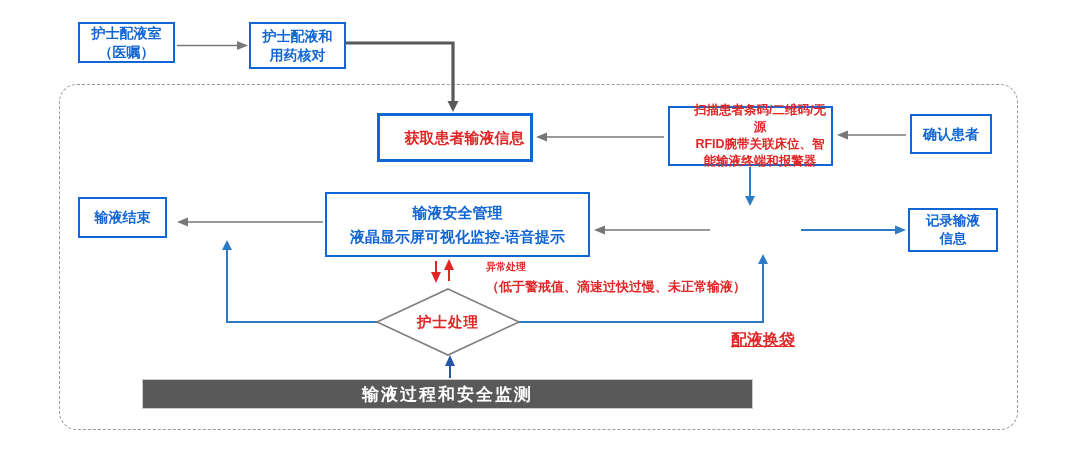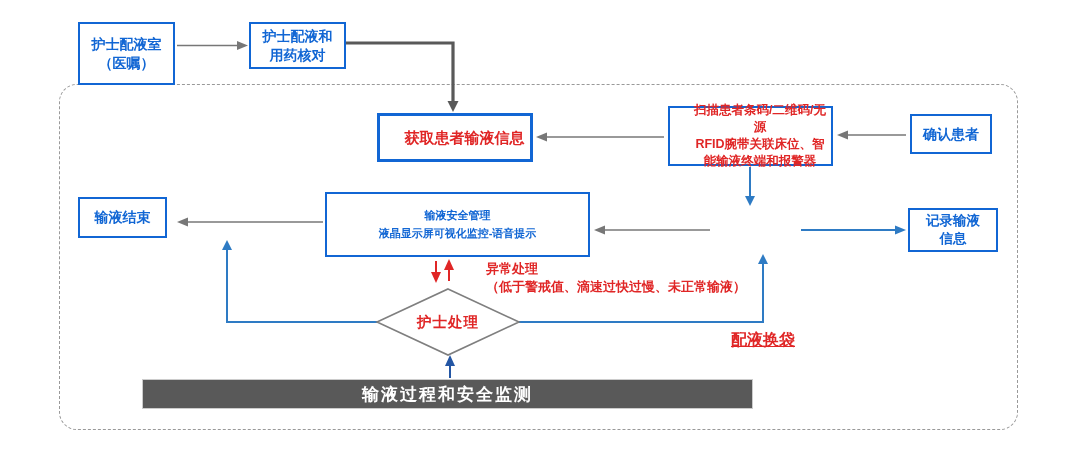--- a/index.html
+++ b/index.html
@@ -103,21 +103,21 @@
     </g>
 
     <g>
       <line x1="450" y1="378" x2="450" y2="364" stroke="#2456a4" stroke-width="2"></line>
       <polygon points="450,355 445,366 455,366" fill="#2456a4"></polygon>
     </g>
 
     <polygon points="448,289 519,322 448,355 377,322" fill="#ffffff" stroke="#7f7f7f" stroke-width="1.6"></polygon>
   </svg>
 
-  <div class="node blue-box" style="left:78px; top:22px; width:97px; height:63px; font-size:14px;">
+  <div class="node blue-box" style="left:78px; top:22px; width:97px; height:41px; font-size:14px;">
     <div>护士配液室</div>
     <div>（医嘱）</div>
   </div>
 
   <div class="node blue-box" style="left:249px; top:22px; width:97px; height:47px; font-size:14px;">
     <div>护士配液和</div>
     <div>用药核对</div>
   </div>
 
   <div class="node blue-box red-text" style="left:377px; top:113px; width:156px; height:49px; font-size:15px; border-width:3px;">
@@ -131,34 +131,34 @@
   </div>
 
   <div class="node blue-box" style="left:910px; top:114px; width:82px; height:40px; font-size:14px;">
     <div>确认患者</div>
   </div>
 
   <div class="node blue-box" style="left:78px; top:197px; width:89px; height:41px; font-size:14px;">
     <div>输液结束</div>
   </div>
 
-  <div class="node blue-box" style="left:325px; top:192px; width:265px; height:65px; font-size:11px; line-height:1.55;">
+  <div class="node blue-box" style="left:325px; top:192px; width:265px; height:65px; font-size:15px; line-height:1.55;">
     <div>输液安全管理</div>
     <div>液晶显示屏可视化监控-语音提示</div>
   </div>
 
 
   <div class="node blue-box" style="left:908px; top:208px; width:90px; height:44px; font-size:13.5px;">
     <div>记录输液</div>
     <div>信息</div>
   </div>
 
   <div class="diamond-label">护士处理</div>
 
-  <div class="free-label red-text" style="left:467px; top:260px; font-size:13px;">异常处理</div>
+  <div class="free-label red-text" style="left:467px; top:260px; font-size:10px;">异常处理</div>
   <div class="free-label red-text" style="left:467px; top:278px; font-size:13px;">（低于警戒值、滴速过快过慢、未正常输液）</div>
   <div class="free-label red-text" style="left:712px; top:330px; font-size:16px;text-decoration:underline;">配液换袋</div>
 
   <div class="bottom-bar">
     <span>输液过程和安全监测</span>
   </div>
 
 </div>
 
 </body></html>

